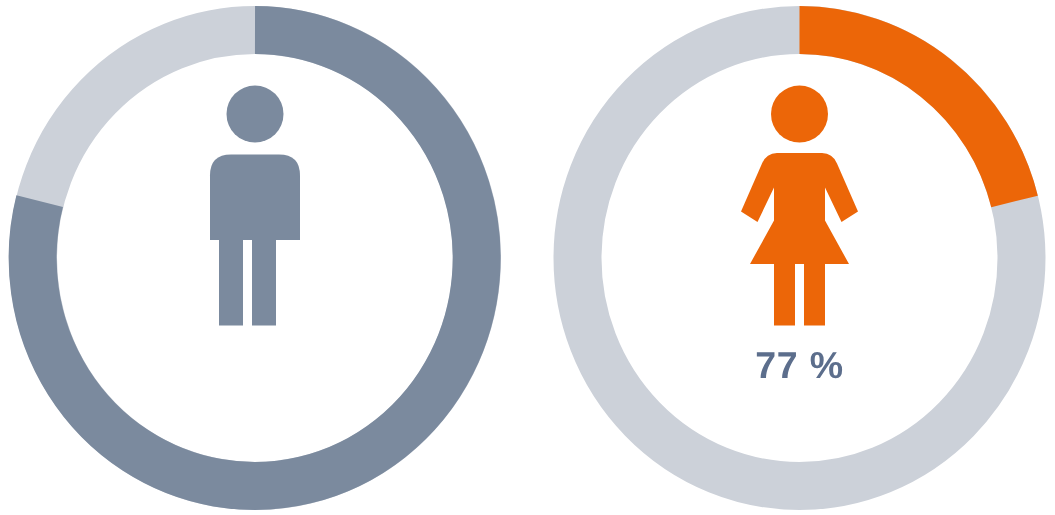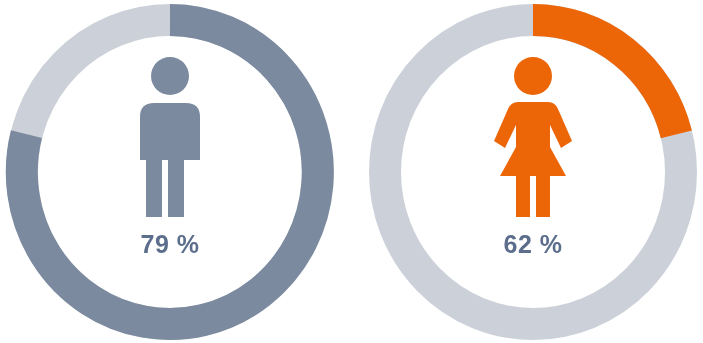--- a/index.html
+++ b/index.html
@@ -85,21 +85,20 @@
 
       <circle cx="46" cy="22" r="19" fill="#7b8a9e"></circle>
 
       <path d="M 30 49 L 62 49 Q 76 49 76 63 L 76 106 L 16 106 L 16 63 Q 16 49 30 49 Z" fill="#7b8a9e"></path>
 
       <rect x="22" y="106" width="16" height="57" fill="#7b8a9e"></rect>
 
       <rect x="44" y="106" width="16" height="57" fill="#7b8a9e"></rect>
     </svg>
 
-    <div class="percent-label" style="color: rgb(92, 110, 140);">79 %</div>
   </div>
 
   <div class="donut-panel">
 
     <svg class="donut-svg" viewBox="0 0 340 343">
 
       <ellipse cx="170" cy="172" rx="148" ry="152" fill="none" stroke="#ccd1d9" stroke-width="32"></ellipse>
 
       <path d="M 170 20
                A 148 152 0 0 1 313.36 134.29" fill="none" stroke="#ec6608" stroke-width="32" stroke-linecap="butt"></path>
@@ -123,16 +122,16 @@
                L 18 94
                L 7 87
                L 21 55
                Q 24 48 31 48 Z" fill="#ec6608"></path>
 
       <rect x="29" y="122" width="14" height="41" fill="#ec6608"></rect>
 
       <rect x="49" y="122" width="14" height="41" fill="#ec6608"></rect>
     </svg>
 
-    <div class="percent-label" style="color: rgb(92, 110, 140);">62 %</div>
+    <div class="percent-label" style="color: rgb(92, 110, 140);">77 %</div>
   </div>
 
 </div>
 
 </body></html>

